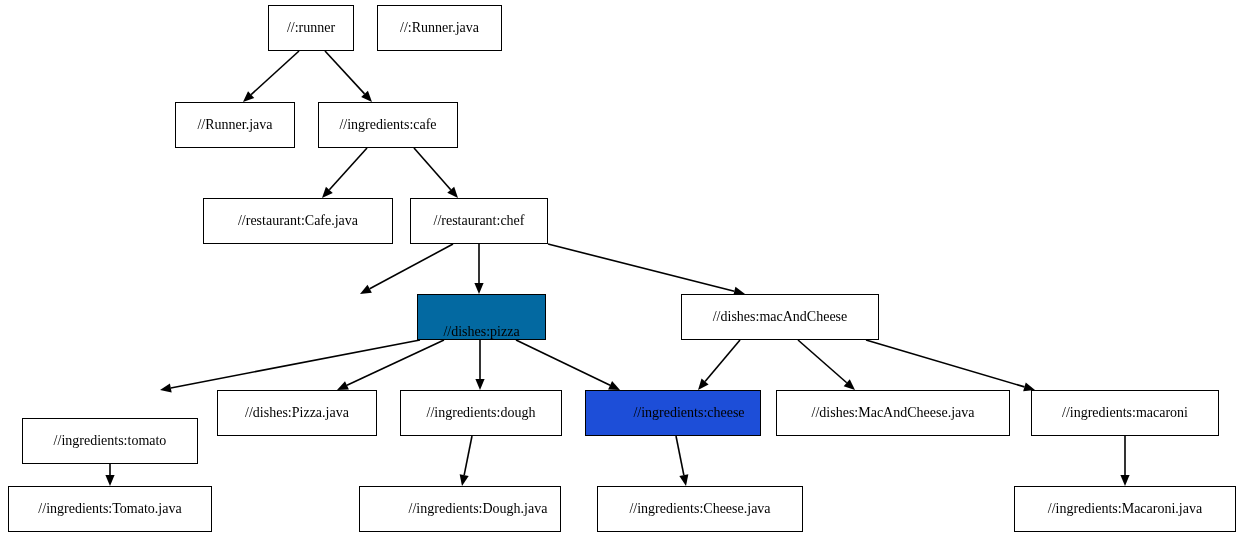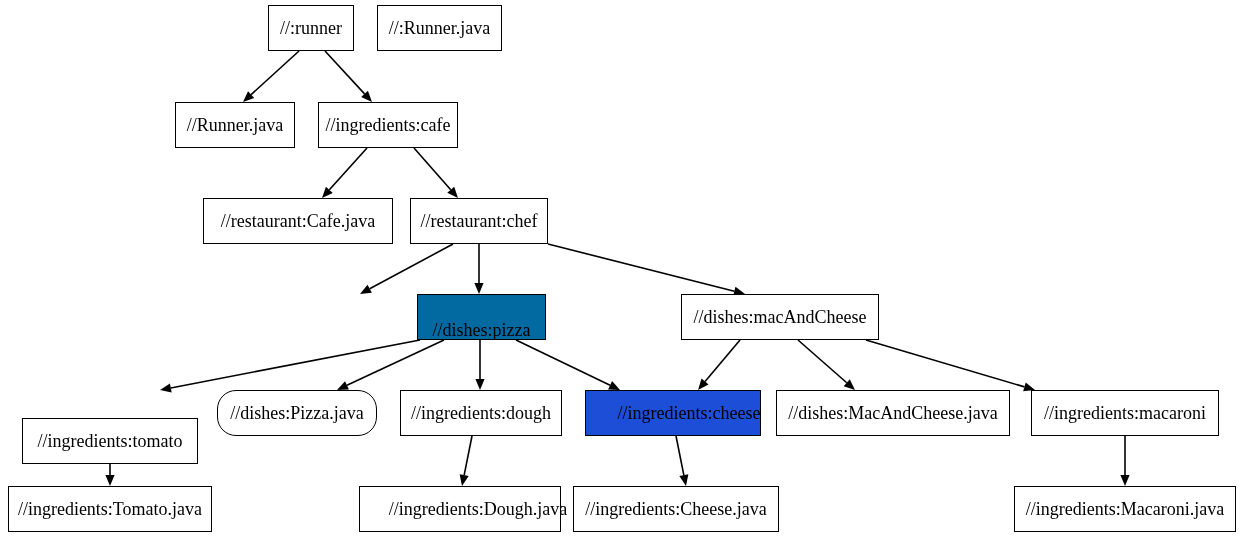--- a/index.html
+++ b/index.html
@@ -36,21 +36,21 @@
     position: absolute;
     box-sizing: border-box;
     border: 1px solid #000000;
     background: #ffffff;
     display: flex;
     align-items: center;
     justify-content: center;
     white-space: nowrap;
   }
   .graph-node .node-label {
-    font-size: 18px;
+    font-size: 14px;
     line-height: 1;
     color: #000000;
     letter-spacing: 0px;
   }
 </style>
 </head>
 <body>
 
 <div id="graph-canvas">
   <svg id="edge-layer" width="1242" height="539" viewBox="0 0 1242 539" xmlns="http://www.w3.org/2000/svg">
@@ -148,41 +148,41 @@
       </div>
       <div class="graph-node" style="left: 417px; top: 294px; width: 129px; height: 46px; border-color: rgb(0, 0, 0); background: #0369a1; align-items: flex-end;">
         <span class="node-label">//dishes:pizza</span>
       </div>
       <div class="graph-node" style="left: 681px; top: 294px; width: 198px; height: 46px; border-color: rgb(0, 0, 0); background: rgb(255, 255, 255);">
         <span class="node-label">//dishes:macAndCheese</span>
       </div>
       <div class="graph-node" style="left: 22px; top: 390px; width: 176px; height: 46px; border-color: rgb(0, 0, 0); background: rgb(255, 255, 255); margin-top: 28px;">
         <span class="node-label">//ingredients:tomato</span>
       </div>
-      <div class="graph-node" style="left: 217px; top: 390px; width: 160px; height: 46px; border-color: rgb(0, 0, 0); background: rgb(255, 255, 255); border-radius: 19px;">
+      <div class="graph-node" style="left: 217px; top: 390px; width: 160px; height: 46px; border-color: rgb(0, 0, 0); background: rgb(255, 255, 255);">
         <span class="node-label">//dishes:Pizza.java</span>
       </div>
       <div class="graph-node" style="left: 400px; top: 390px; width: 162px; height: 46px; border-color: rgb(0, 0, 0); background: rgb(255, 255, 255); font-family: Liberation Serif, serif;">
         <span class="node-label">//ingredients:dough</span>
       </div>
       <div class="graph-node" style="left: 585px; top: 390px; width: 176px; height: 46px; border-color: rgb(0, 0, 0); background: #1d4ed8; padding-left: 32px;">
         <span class="node-label">//ingredients:cheese</span>
       </div>
       <div class="graph-node" style="left: 776px; top: 390px; width: 234px; height: 46px; border-color: rgb(0, 0, 0); background: rgb(255, 255, 255);">
         <span class="node-label">//dishes:MacAndCheese.java</span>
       </div>
       <div class="graph-node" style="left: 1031px; top: 390px; width: 188px; height: 46px; border-color: rgb(0, 0, 0); background: rgb(255, 255, 255);">
         <span class="node-label">//ingredients:macaroni</span>
       </div>
       <div class="graph-node" style="left: 8px; top: 486px; width: 204px; height: 46px; border-color: rgb(0, 0, 0); background: rgb(255, 255, 255);">
         <span class="node-label">//ingredients:Tomato.java</span>
       </div>
       <div class="graph-node" style="left: 359px; top: 486px; width: 202px; height: 46px; border-color: rgb(0, 0, 0); background: rgb(255, 255, 255); padding-left: 36px;">
         <span class="node-label">//ingredients:Dough.java</span>
       </div>
-      <div class="graph-node" style="left: 573px; top: 486px; width: 206px; height: 46px; border-color: rgb(0, 0, 0); background: rgb(255, 255, 255);">
+      <div class="graph-node" style="left: 597px; top: 486px; width: 206px; height: 46px; border-color: rgb(0, 0, 0); background: rgb(255, 255, 255);">
         <span class="node-label">//ingredients:Cheese.java</span>
       </div>
       <div class="graph-node" style="left: 1014px; top: 486px; width: 222px; height: 46px; border-color: rgb(0, 0, 0); background: rgb(255, 255, 255);">
         <span class="node-label">//ingredients:Macaroni.java</span>
       </div>
     </div>
 </div>
 
 </body></html>

